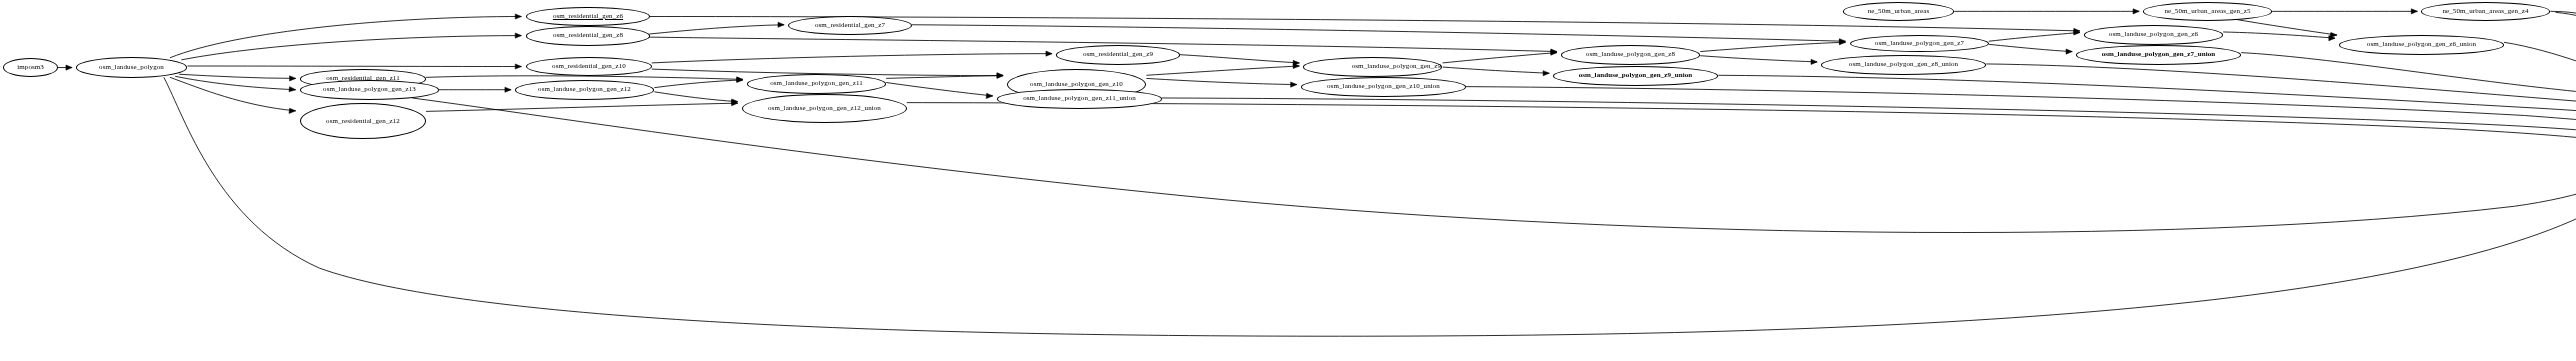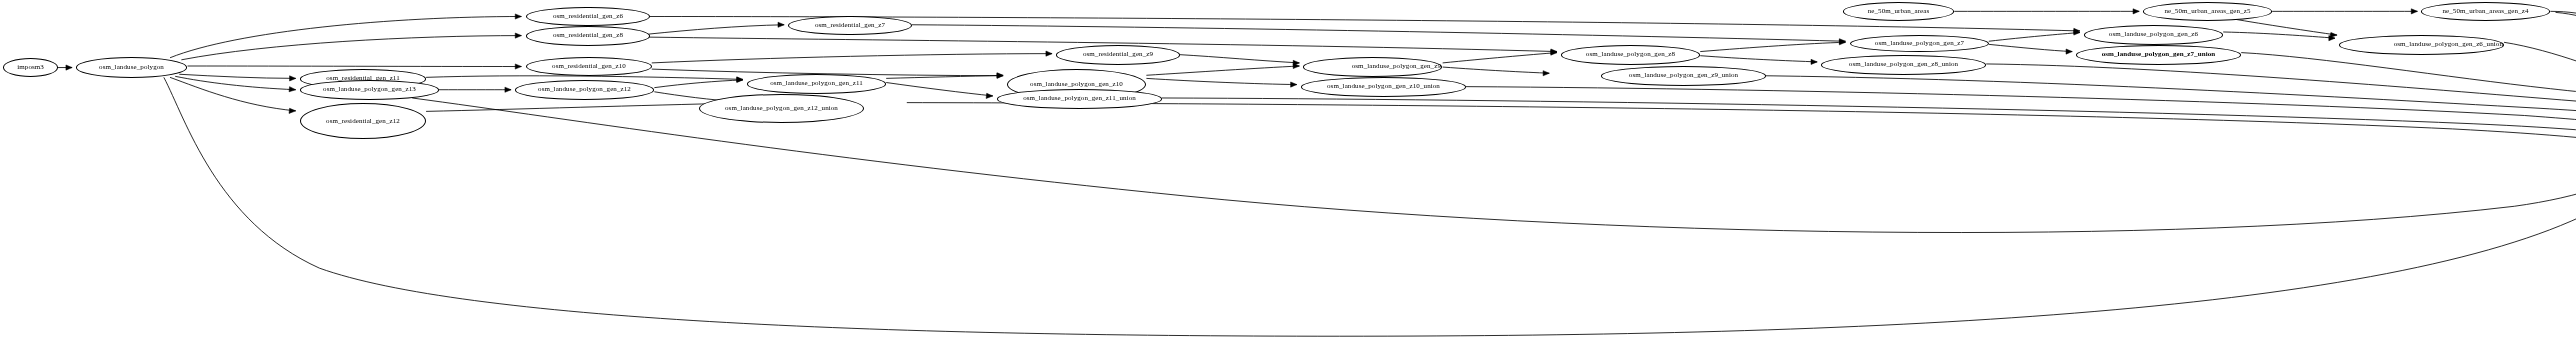--- a/index.html
+++ b/index.html
@@ -233,21 +233,21 @@
       </g>
     </svg>
 
   <div id="nodes-layer">
       <div class="node" style="left: 3.1px; top: 58px; width: 55px; height: 18.5px;">
         <span class="lbl">imposm3</span>
       </div>
       <div class="node" style="left: 76px; top: 57px; width: 111px; height: 20.6px;">
         <span class="lbl">osm_landuse_polygon</span>
       </div>
-      <div class="node" style="left: 526px; top: 6.7px; width: 124px; height: 19.6px;">
+      <div class="node" style="left: 526px; top: 6.7px; width: 124px; height: 19.6px; text-decoration: underline;">
         <span class="lbl">osm_residential_gen_z6</span>
       </div>
       <div class="node" style="left: 788px; top: 15.5px; width: 124px; height: 19.6px;">
         <span class="lbl">osm_residential_gen_z7</span>
       </div>
       <div class="node" style="left: 526px; top: 26px; width: 124px; height: 19.6px;">
         <span class="lbl">osm_residential_gen_z8</span>
       </div>
       <div class="node" style="left: 1056px; top: 45px; width: 124px; height: 19.6px; justify-content: center;">
         <span class="lbl">osm_residential_gen_z9</span>
@@ -263,54 +263,54 @@
       </div>
       <div class="node" style="left: 300px; top: 103px; width: 126px; height: 36px;">
         <span class="lbl">osm_residential_gen_z12</span>
       </div>
       <div class="node" style="left: 515px; top: 80px; width: 139px; height: 19.6px;">
         <span class="lbl">osm_landuse_polygon_gen_z12</span>
       </div>
       <div class="node" style="left: 747px; top: 74px; width: 139px; height: 19.6px;">
         <span class="lbl">osm_landuse_polygon_gen_z11</span>
       </div>
-      <div class="node" style="left: 699px; top: 94px; width: 165px; height: 29px; text-align: center;">
+      <div class="node" style="left: 742px; top: 94px; width: 165px; height: 29px; text-align: center;">
         <span class="lbl">osm_landuse_polygon_gen_z12_union</span>
       </div>
       <div class="node" style="left: 1007px; top: 69px; width: 139px; height: 31px;">
         <span class="lbl">osm_landuse_polygon_gen_z10</span>
       </div>
       <div class="node" style="left: 997px; top: 89px; width: 165px; height: 19.6px;">
         <span class="lbl">osm_landuse_polygon_gen_z11_union</span>
       </div>
       <div class="node" style="left: 1303px; top: 57px; width: 139px; height: 19.6px; justify-content: flex-end;">
         <span class="lbl">osm_landuse_polygon_gen_z9</span>
       </div>
       <div class="node" style="left: 1301px; top: 77px; width: 165px; height: 19.6px;">
         <span class="lbl">osm_landuse_polygon_gen_z10_union</span>
       </div>
       <div class="node" style="left: 1561px; top: 45px; width: 139px; height: 19.6px;">
         <span class="lbl">osm_landuse_polygon_gen_z8</span>
       </div>
-      <div class="node" style="left: 1601px; top: 66px; width: 165px; height: 19.6px;">
+      <div class="node" style="left: 1553px; top: 66px; width: 165px; height: 19.6px; font-weight: bold;">
         <span class="lbl">osm_landuse_polygon_gen_z9_union</span>
       </div>
       <div class="node" style="left: 1850px; top: 35px; width: 139px; height: 17px;">
         <span class="lbl">osm_landuse_polygon_gen_z7</span>
       </div>
       <div class="node" style="left: 1821px; top: 55px; width: 165px; height: 19.6px;">
         <span class="lbl">osm_landuse_polygon_gen_z8_union</span>
       </div>
       <div class="node" style="left: 2084px; top: 25px; width: 139px; height: 19.6px;">
         <span class="lbl">osm_landuse_polygon_gen_z6</span>
       </div>
       <div class="node" style="left: 2076px; top: 45px; width: 165px; height: 19.6px; font-weight: bold;">
         <span class="lbl">osm_landuse_polygon_gen_z7_union</span>
       </div>
-      <div class="node" style="left: 2339px; top: 35px; width: 165px; height: 19.6px; justify-content: flex-end;">
+      <div class="node" style="left: 2339px; top: 35px; width: 165px; height: 19.6px;">
         <span class="lbl">osm_landuse_polygon_gen_z6_union</span>
       </div>
       <div class="node" style="left: 1843px; top: 2.1px; width: 111px; height: 18.5px;">
         <span class="lbl">ne_50m_urban_areas</span>
       </div>
       <div class="node" style="left: 2143px; top: 2.1px; width: 129px; height: 18.5px;">
         <span class="lbl">ne_50m_urban_areas_gen_z5</span>
       </div>
       <div class="node" style="left: 2421px; top: 2.1px; width: 129px; height: 18.5px;">
         <span class="lbl">ne_50m_urban_areas_gen_z4</span>

